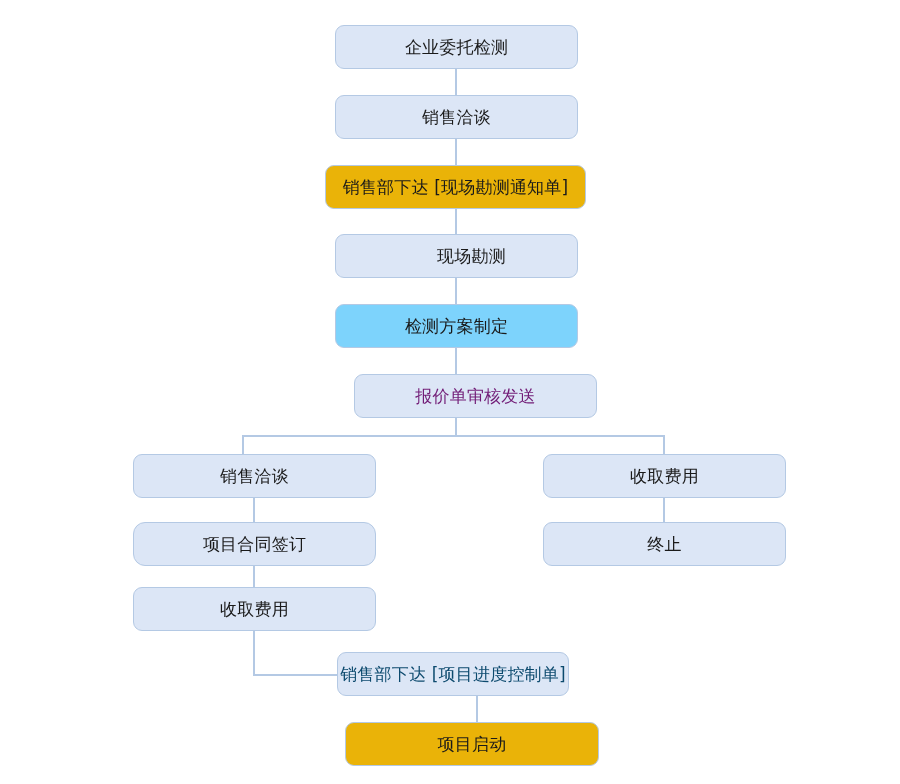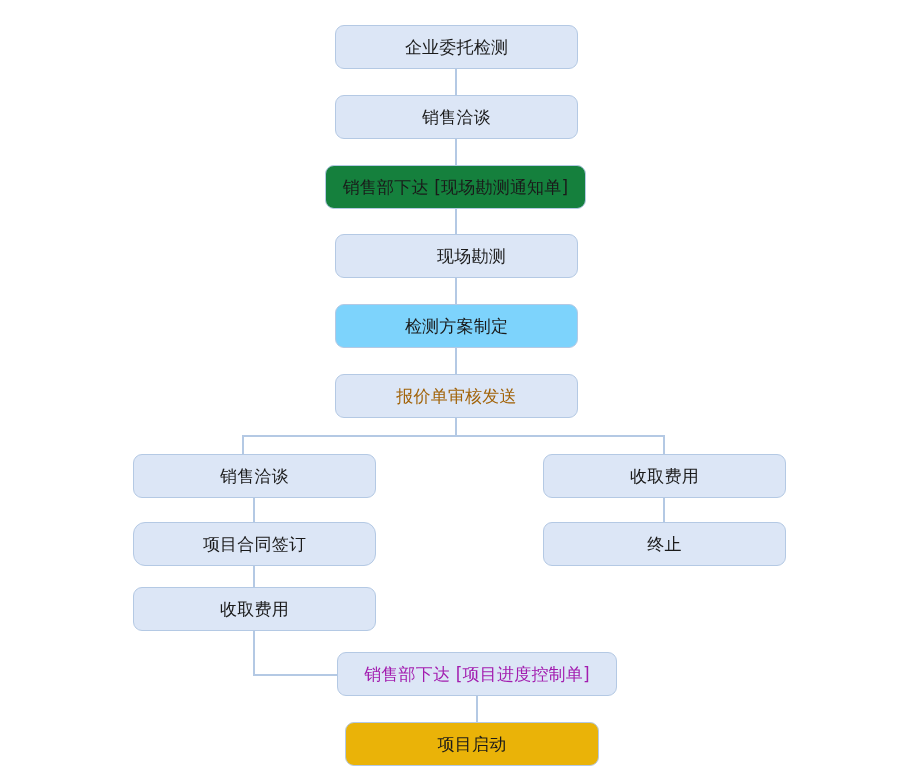--- a/index.html
+++ b/index.html
@@ -70,48 +70,48 @@
       <polyline points="477,684 477,710" fill="none" stroke="#b4c9e4" stroke-width="1.4" stroke-linejoin="miter" shape-rendering="crispEdges"></polyline>
     </svg>
 
   <div id="node-layer">
       <div class="node" style="left: 335px; top: 13px; width: 243px; height: 44px; background: rgb(220, 230, 246); border-color: rgb(180, 201, 228); color: rgb(26, 26, 26);">
         <span class="node-label">企业委托检测</span>
       </div>
       <div class="node" style="left: 335px; top: 83px; width: 243px; height: 44px; background: rgb(220, 230, 246); border-color: rgb(180, 201, 228); color: rgb(26, 26, 26);">
         <span class="node-label">销售洽谈</span>
       </div>
-      <div class="node" style="left: 325px; top: 153px; width: 261px; height: 44px; background: #15803d; border-color: rgb(180, 201, 228); color: rgb(26, 26, 26);">
+      <div class="node" style="left: 325px; top: 153px; width: 261px; height: 44px; background: #eab308; border-color: rgb(180, 201, 228); color: rgb(26, 26, 26);">
         <span class="node-label">销售部下达 [现场勘测通知单]</span>
       </div>
       <div class="node" style="left: 335px; top: 222px; width: 243px; height: 44px; background: rgb(220, 230, 246); border-color: rgb(180, 201, 228); color: rgb(26, 26, 26); padding-left: 30px;">
         <span class="node-label">现场勘测</span>
       </div>
       <div class="node" style="left: 335px; top: 292px; width: 243px; height: 44px; background: #7dd3fc; border-color: rgb(180, 201, 228); color: rgb(26, 26, 26);">
         <span class="node-label">检测方案制定</span>
       </div>
-      <div class="node" style="left: 335px; top: 362px; width: 243px; height: 44px; background: rgb(220, 230, 246); border-color: rgb(180, 201, 228); color: #a16207;">
+      <div class="node" style="left: 354px; top: 362px; width: 243px; height: 44px; background: rgb(220, 230, 246); border-color: rgb(180, 201, 228); color: #701a75;">
         <span class="node-label">报价单审核发送</span>
       </div>
       <div class="node" style="left: 133px; top: 442px; width: 243px; height: 44px; background: rgb(220, 230, 246); border-color: rgb(180, 201, 228); color: rgb(26, 26, 26);">
         <span class="node-label">销售洽谈</span>
       </div>
       <div class="node" style="left: 543px; top: 442px; width: 243px; height: 44px; background: rgb(220, 230, 246); border-color: rgb(180, 201, 228); color: rgb(26, 26, 26);">
         <span class="node-label">收取费用</span>
       </div>
       <div class="node" style="left: 133px; top: 510px; width: 243px; height: 44px; background: rgb(220, 230, 246); border-color: rgb(180, 201, 228); color: rgb(26, 26, 26); border-radius: 12px;">
         <span class="node-label">项目合同签订</span>
       </div>
       <div class="node" style="left: 543px; top: 510px; width: 243px; height: 44px; background: rgb(220, 230, 246); border-color: rgb(180, 201, 228); color: rgb(26, 26, 26);">
         <span class="node-label">终止</span>
       </div>
       <div class="node" style="left: 133px; top: 575px; width: 243px; height: 44px; background: rgb(220, 230, 246); border-color: rgb(180, 201, 228); color: rgb(26, 26, 26);">
         <span class="node-label">收取费用</span>
       </div>
-      <div class="node" style="left: 337px; top: 640px; width: 280px; height: 44px; background: rgb(220, 230, 246); border-color: rgb(180, 201, 228); color: #a21caf;">
+      <div class="node" style="left: 337px; top: 640px; width: 232px; height: 44px; background: rgb(220, 230, 246); border-color: rgb(180, 201, 228); color: #0c4a6e;">
         <span class="node-label">销售部下达 [项目进度控制单]</span>
       </div>
       <div class="node" style="left: 345px; top: 710px; width: 254px; height: 44px; background: #eab308; border-color: rgb(180, 201, 228); color: rgb(26, 26, 26);">
         <span class="node-label">项目启动</span>
       </div>
     </div>
 
 </div>
 
 </body></html>

